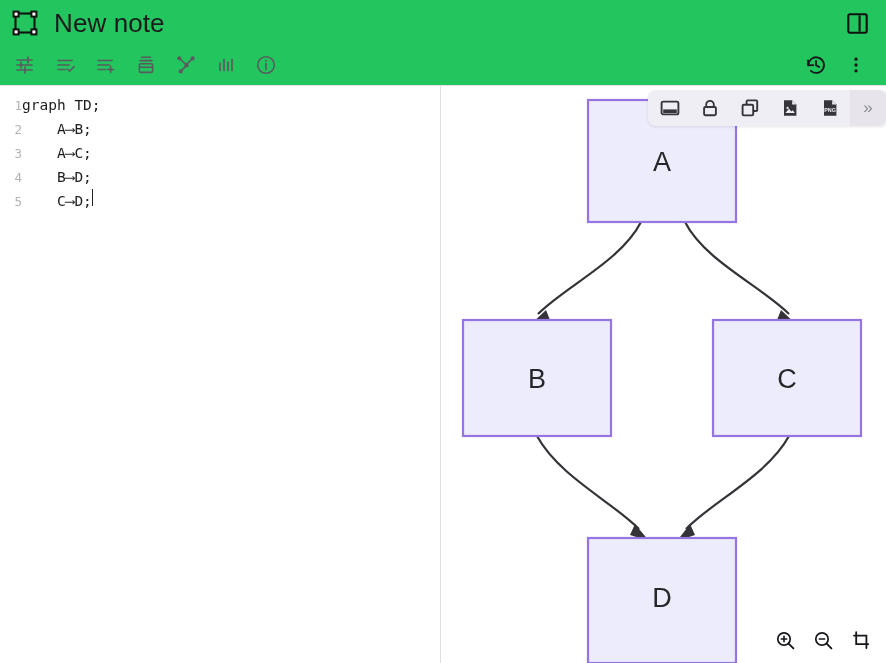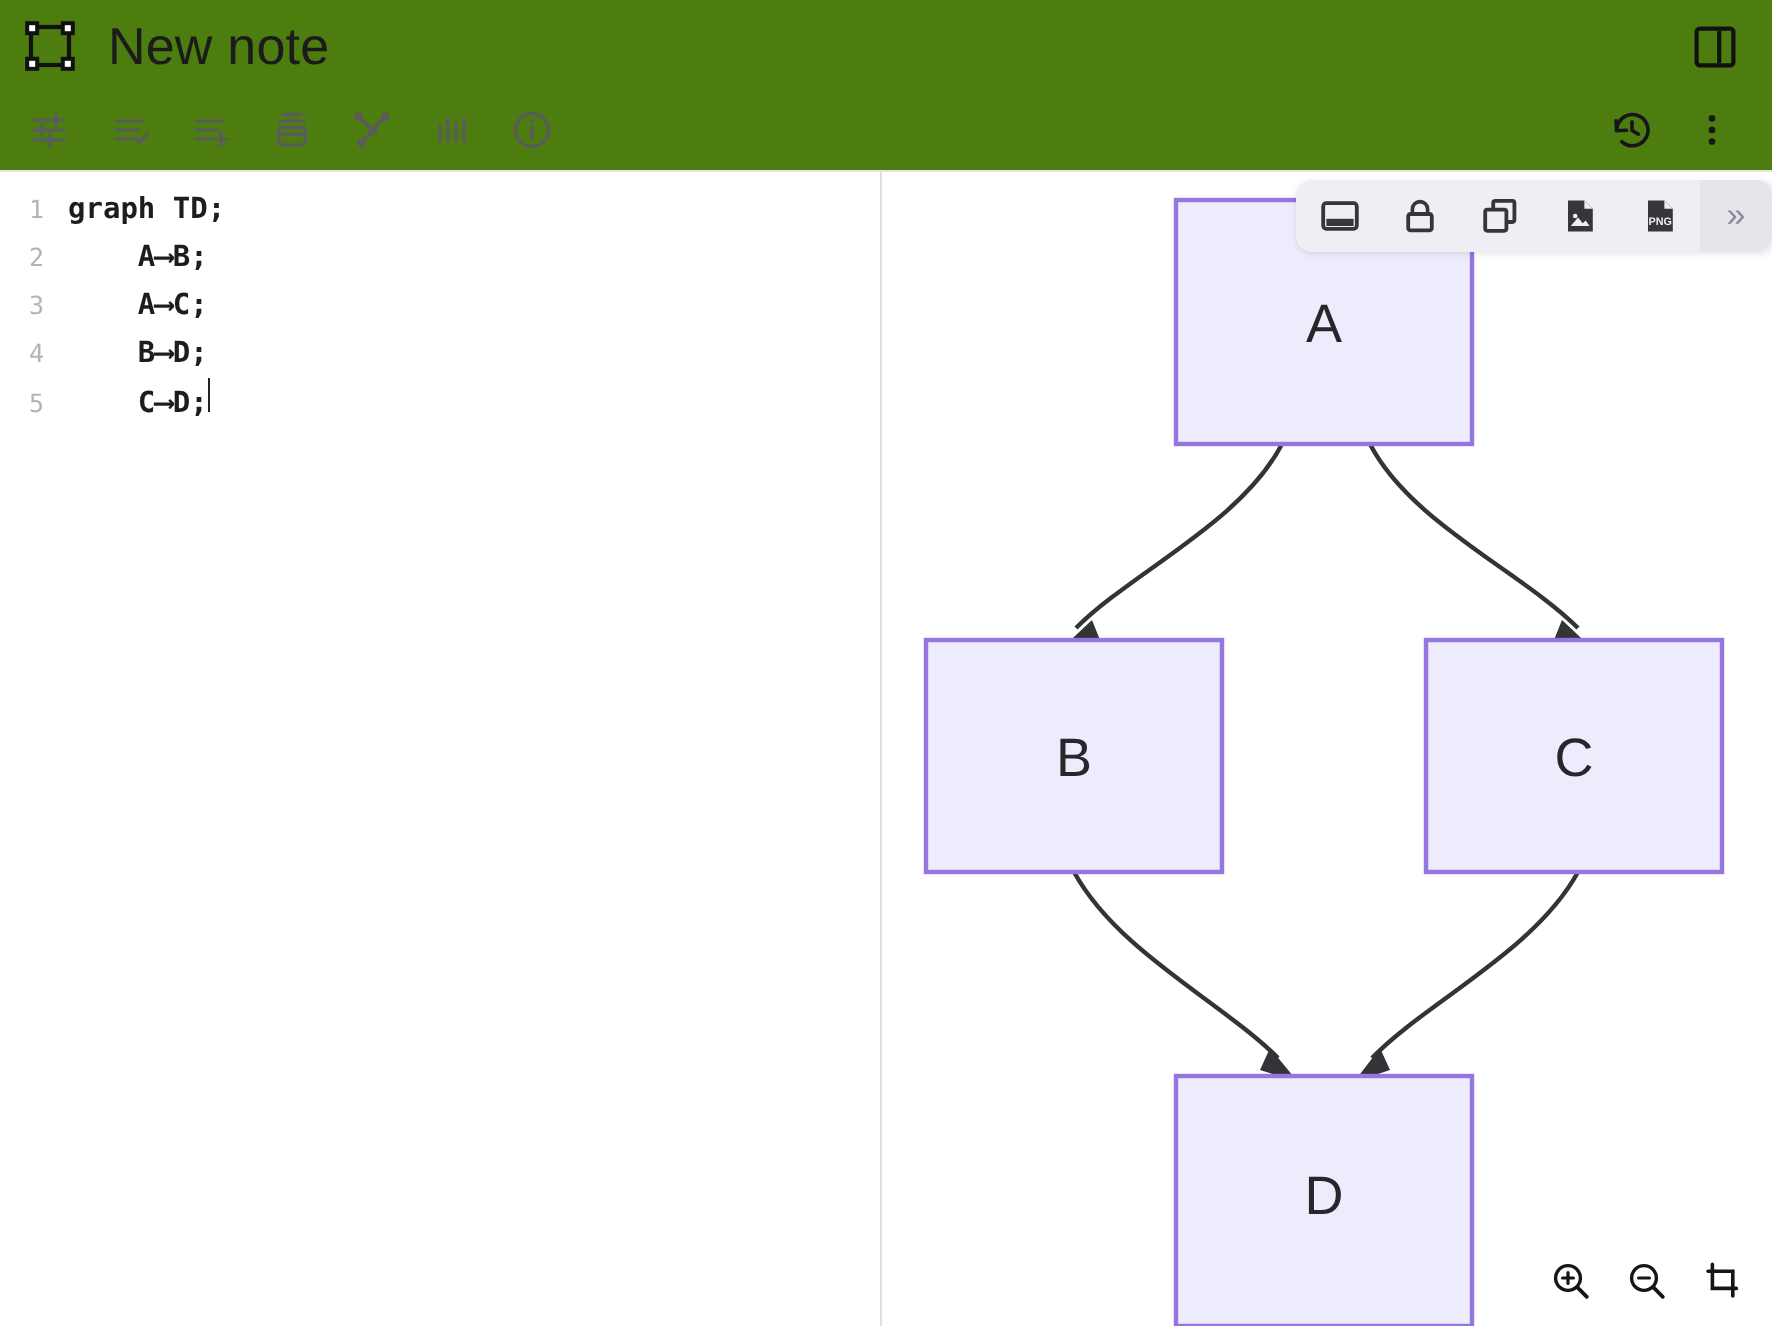--- a/index.html
+++ b/index.html
@@ -8,21 +8,21 @@
     margin: 0; padding: 0;
     width: 886px; height: 663px;
     overflow: hidden;
     background: #ffffff;
     font-family: "Liberation Sans", sans-serif;
     -webkit-font-smoothing: antialiased;
   }
   #app {
     position: relative;
     width: 886px; height: 663px;
-    background: #4d7c0f;
+    background: #22c55e;
   }
 
   
   .titlebar {
     position: absolute; left: 0; top: 0;
     width: 886px; height: 46px;
     display: flex; align-items: center;
     padding: 0 8px 0 10px;
   }
   .app-logo {
@@ -97,24 +97,23 @@
   }
   .ln {
     width: 22px;
     text-align: right;
     color: #b4b4b4;
     font-size: 12.5px;
     flex: 0 0 auto;
     user-select: none;
   }
   .code-text {
-    margin-left: 12px;
+    margin-left: 0;
     color: #1d1d1d;
     position: relative;
-    font-weight: bold;
   }
   .caret {
     display: inline-block;
     width: 1px;
     height: 17px;
     background: #222;
     vertical-align: -3px;
     margin-left: 0px;
   }
 

